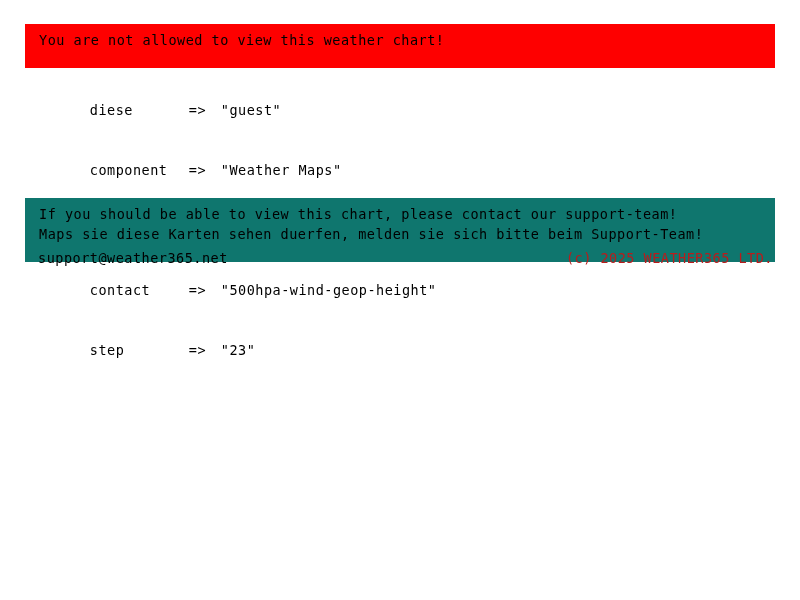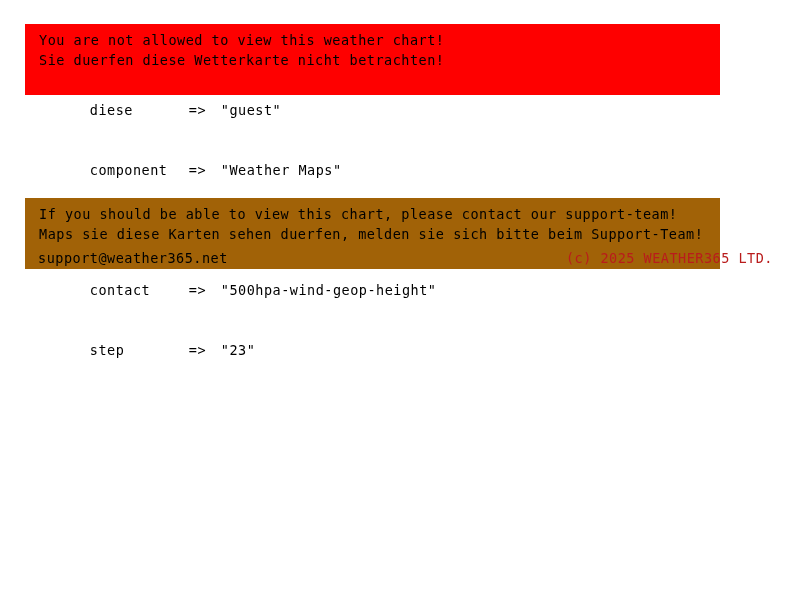--- a/index.html
+++ b/index.html
@@ -16,31 +16,31 @@
     overflow: hidden;
   }
   .page {
     position: relative;
     width: 800px;
     height: 600px;
   }
   .banner {
     position: absolute;
     left: 25px;
-    width: 695px;
+    width: 750px;
     box-sizing: border-box;
-    padding: 6px 14px 25px 14px;
+    padding: 6px 14px 18px 14px;
   }
   .banner-error {
     top: 24px;
     background: #fe0000;
   }
   .banner-ok {
     top: 198px;
-    background: #a16207;
+    background: #0f766e;
   }
   .banner-line {
     font-family: "DejaVu Sans Mono", monospace;
     font-size: 13.5px;
     line-height: 20px;
     letter-spacing: 0.5px;
     white-space: pre;
     color: #000000;
   }
   .params {
@@ -90,21 +90,20 @@
     color: #000000;
   }
 </style>
 </head>
 <body>
 
 <div class="page">
 
   <div class="banner banner-error">
     <div class="banner-line">You are not allowed to view this weather chart!</div>
-    <div class="banner-line">Sie duerfen diese Wetterkarte nicht betrachten!</div>
   </div>
 
   <div class="params">
     <div class="param-row">
       <span class="param-key">diese</span><span class="param-arrow">=&gt;</span><span class="param-val">"guest"</span>
     </div>
     <div class="param-row">
       <span class="param-key">component</span><span class="param-arrow">=&gt;</span><span class="param-val">"Weather Maps"</span>
     </div>
     <div class="param-row">

